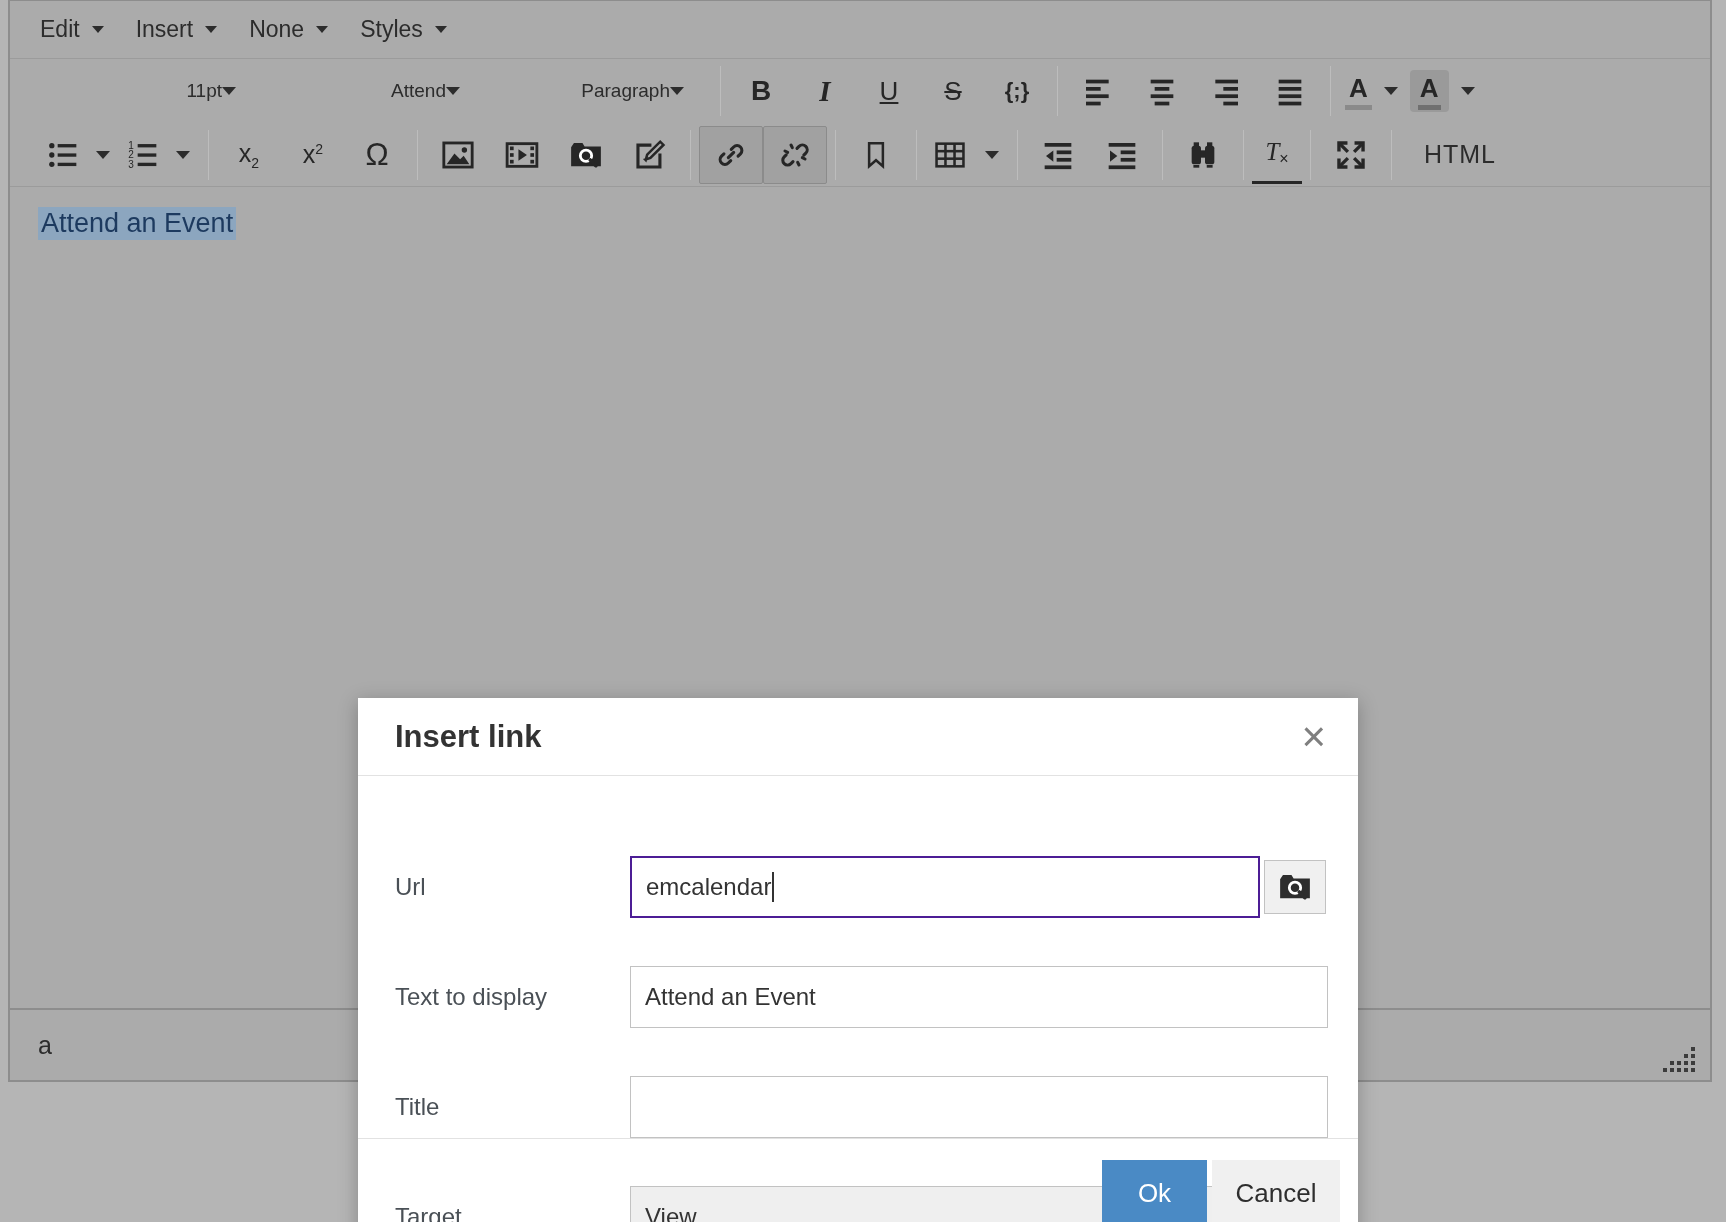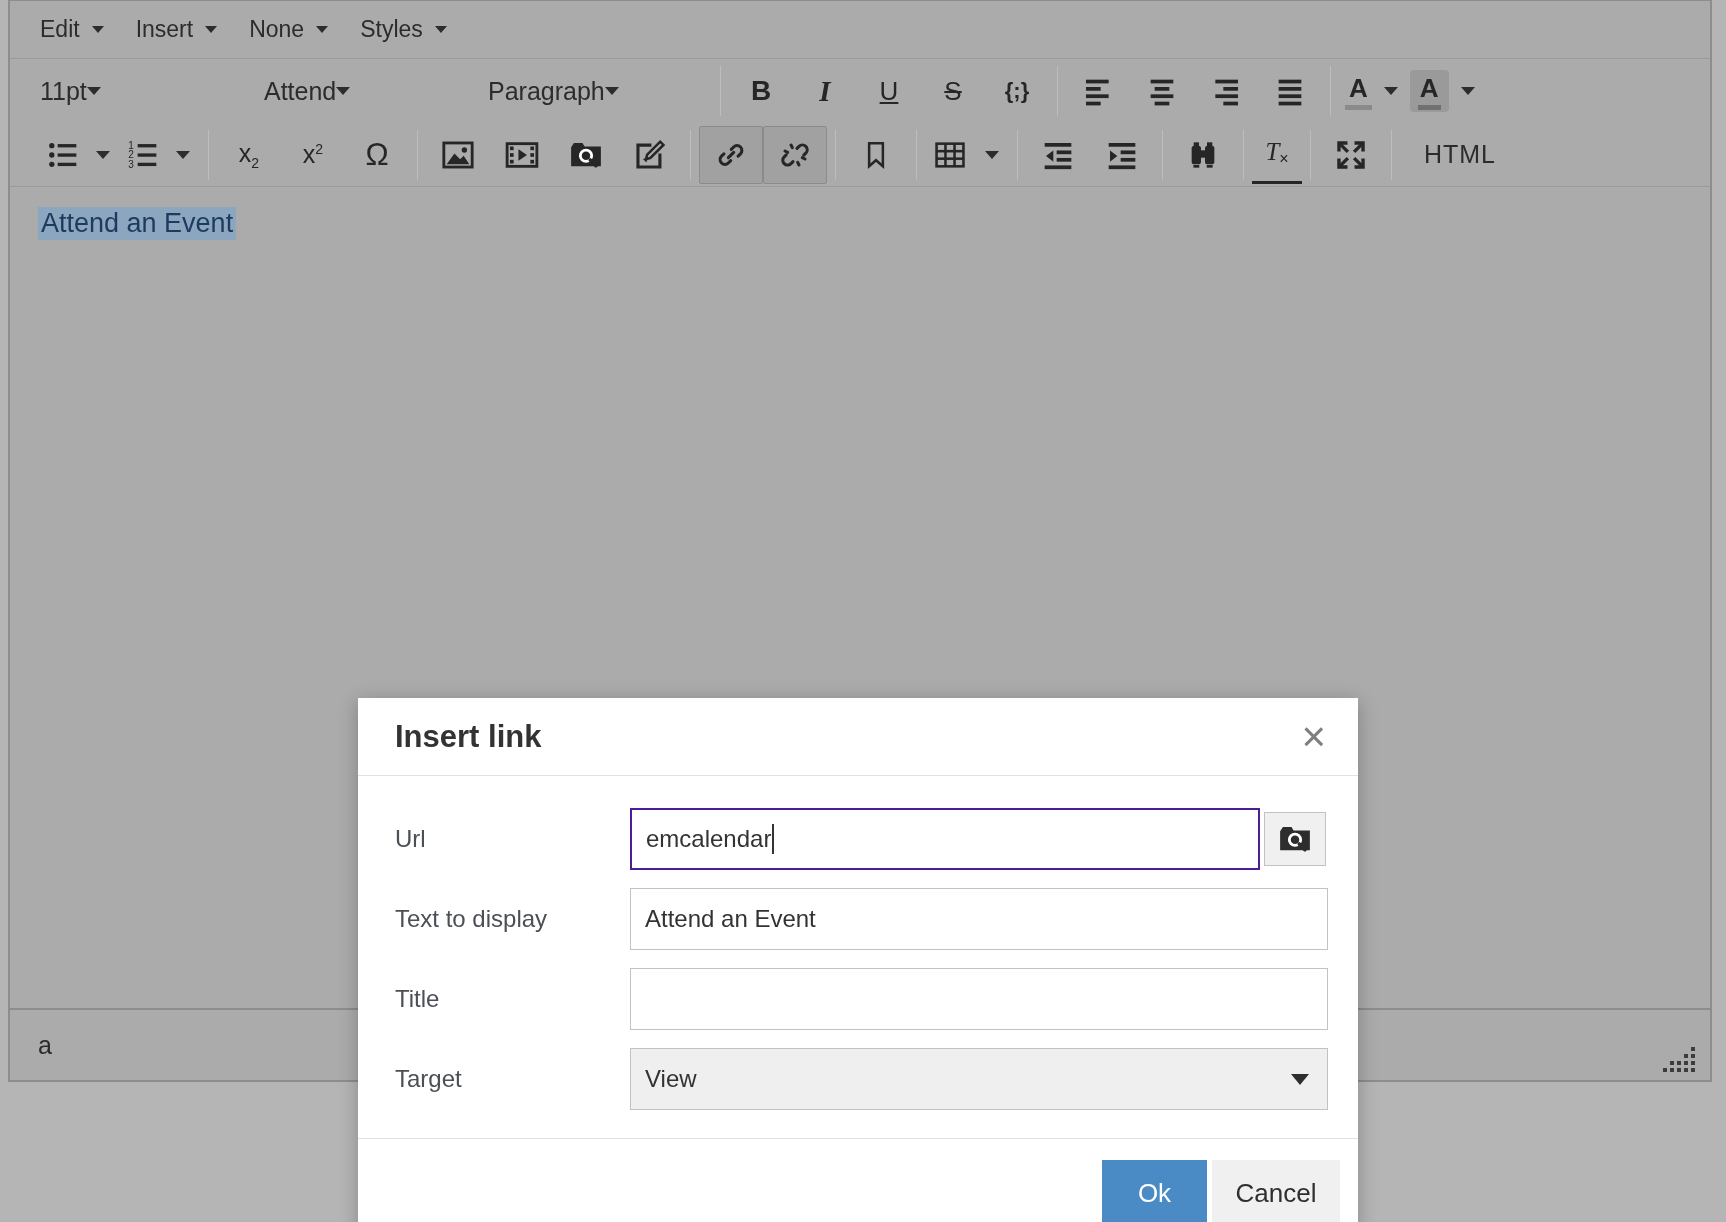--- a/index.html
+++ b/index.html
@@ -14,22 +14,22 @@
   .menubar { height:58px; display:flex; align-items:center; padding-left:30px;
              gap:32px; border-bottom:1px solid #9b9b9b; flex:none; }
   .menu-item { display:flex; align-items:center; gap:12px; font-size:23px; color:#2c2c2c; }
 
   .caret { width:0; height:0; border-left:7px solid transparent; border-right:7px solid transparent;
            border-top:8px solid #2c2c2c; }
   .caret.small { border-left-width:6px; border-right-width:6px; border-top-width:7px; }
 
   .toolrow { height:64px; display:flex; align-items:center; padding-left:30px; flex:none; }
   .toolrow.second { border-bottom:1px solid #9b9b9b; }
-  .dd { display:flex; align-items:center; justify-content:flex-start; width:196px;
-        margin-right:28px; font-size:25px; color:#2c2c2c; }
+  .dd { display:flex; align-items:center; justify-content:flex-end; width:196px;
+        margin-right:28px; font-size:19px; color:#2c2c2c; }
   .sep { width:1px; height:50px; background:#bdbdbd; margin:0 8px; flex:none; }
   .tbtn { min-width:64px; height:58px; display:flex; align-items:center; justify-content:center;
           color:#262626; position:relative; flex:none; }
   .tbtn.active { background:#a1a1a1; border:1px solid #8b8b8b; border-radius:2px; }
   .b-bold { font-size:28px; font-weight:bold; }
   .b-italic { font-size:29px; font-style:italic; font-family:"Liberation Serif", serif; font-weight:bold; }
   .b-underline { font-size:26px; text-decoration:underline; }
   .b-strike { font-size:26px; text-decoration:line-through; }
   .b-code { font-size:22px; font-weight:bold; }
   .b-sub, .b-sup { font-size:25px; }
@@ -57,21 +57,21 @@
   .toggle-knob { width:52px; height:52px; border-radius:50%; background:#9c9c9c; }
 
   
   .modal { position:absolute; left:358px; top:698px; width:1000px; height:560px; background:#fff;
            z-index:10; box-shadow:0 4px 18px rgba(0,0,0,0.25); }
   .modal-header { height:78px; border-bottom:1px solid #e2e2e2; display:flex; align-items:center;
                   justify-content:space-between; padding:0 32px 0 37px; }
   .modal-title { font-size:31px; font-weight:bold; color:#333; }
   .modal-close { font-size:42px; font-weight:300; color:#7f7f7f; line-height:0.8; cursor:default; }
   .modal-body { padding:32px 28px 0 37px; }
-  .field-row { display:flex; align-items:center; margin-bottom:18px; height:62px; }
+  .field-row { display:flex; align-items:center; margin-bottom:18px; height:62px;margin-top:48px; }
   .field-label { width:235px; font-size:24px; color:#4a5056; flex:none; }
   .tinput { height:62px; width:698px; border:1px solid #c2c2c2; background:#fff; display:flex;
             align-items:center; padding:0 14px; font-size:24px; color:#333; }
   .tinput.url { width:630px; border:2px solid #4c1d95; }
   .text-caret { display:inline-block; width:2px; height:30px; background:#333; margin-left:1px; }
   .browse-btn { width:62px; height:54px; background:#f0f0f0; border:1px solid #c2c2c2; margin-left:4px;
                 display:flex; align-items:center; justify-content:center; flex:none; }
   .tselect { height:62px; width:698px; border:1px solid #c2c2c2; background:#efefef; display:flex;
              align-items:center; justify-content:space-between; padding:0 18px 0 14px;
              font-size:24px; color:#333; }

